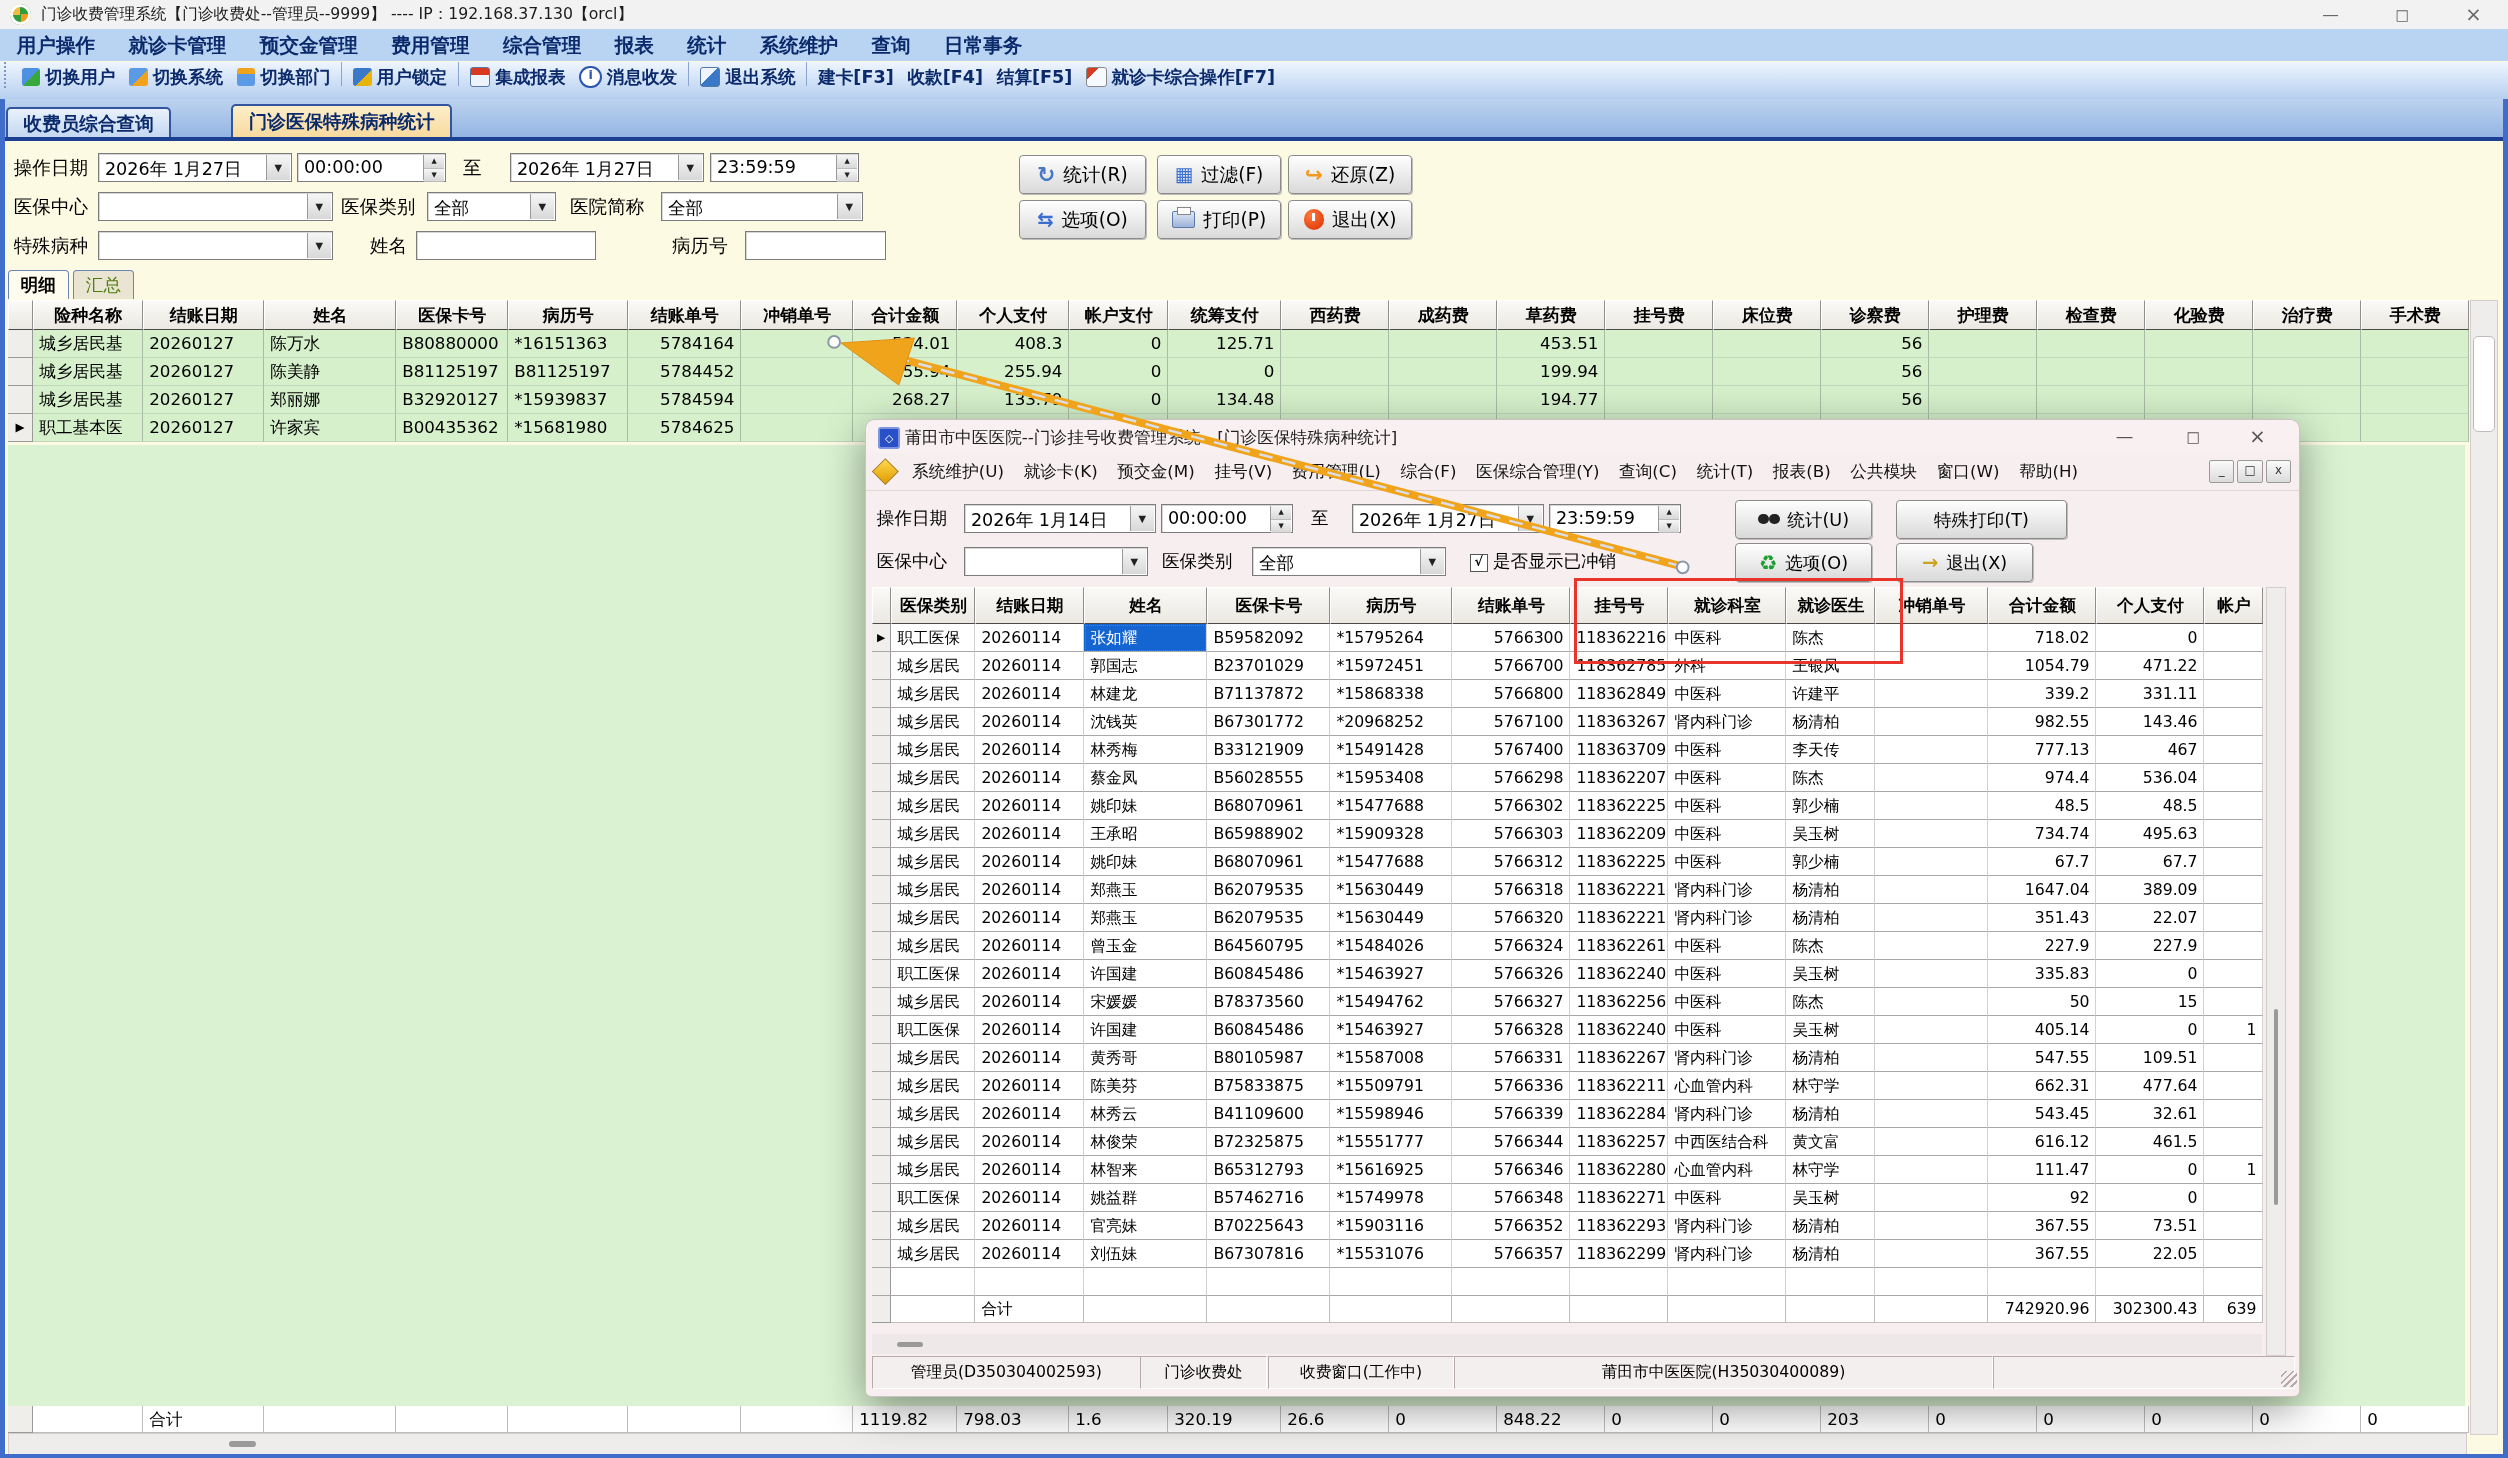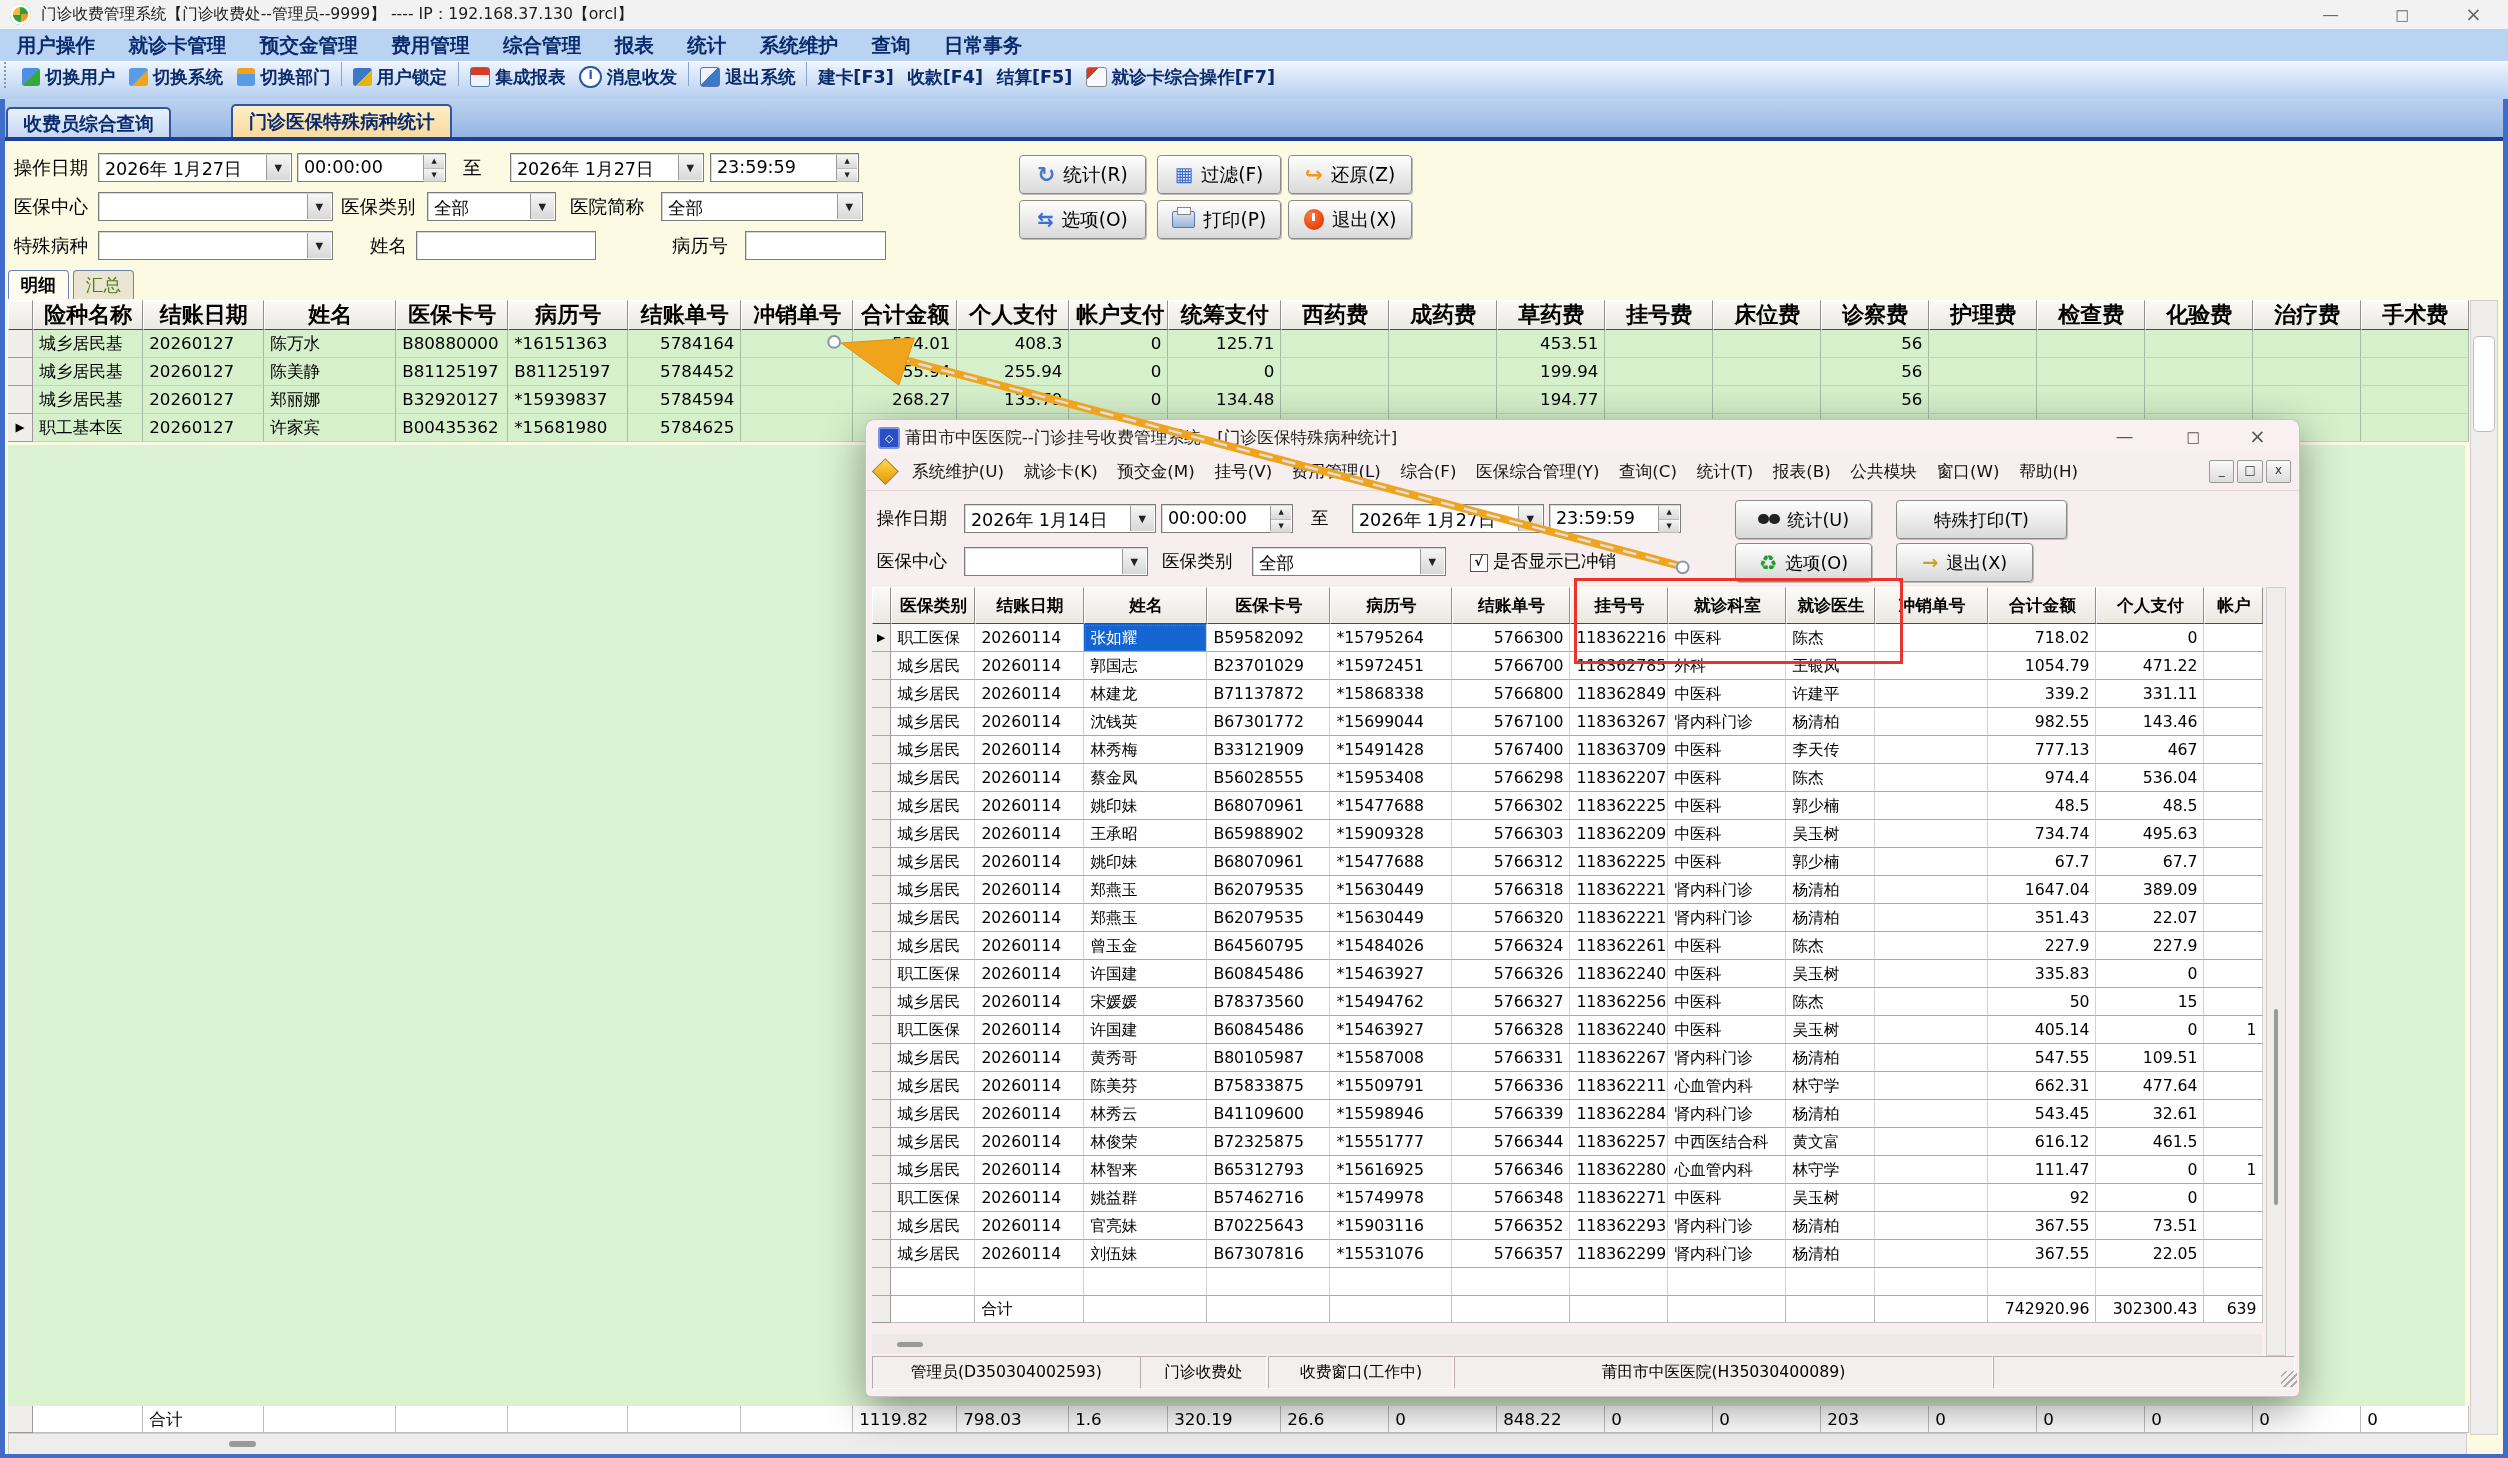--- a/index.html
+++ b/index.html
@@ -45,21 +45,21 @@
   .subtab{position:absolute;height:28px;line-height:28px;padding:0 11.8px;font-size:17.6px;border:1px solid #6b86b4;border-bottom:none;border-radius:3.9px 3.9px 0 0}
   .subtab.active{background:#fdfcee;font-weight:600}
   .subtab.inactive{background:#e9e5d2;color:#4d7c0f}
 
   
   .gridhead .tr,.gridbody .tr{display:grid;grid-template-columns:var(--cols)}
   .td{overflow:hidden;white-space:nowrap;padding:0 5.9px;box-sizing:border-box}
   .gridhead .td{background:linear-gradient(#fbfaf7,#ebe8e2);border-right:1px solid #8f8f8f;border-bottom:1px solid #4a4a4a;
                 border-top:1px solid #fff;border-left:1px solid #fff;text-align:center;font-weight:600}
   .main-grid{--cols:25.5px 110px 121px 132px 112px 120px 113px 112px 104px 112px 99px 113px 108px 108px 108px 108px 108px 108px 108px 108px 108px 108px 108px;font-size:16.7px}
-  .main-grid .gridhead .tr{height:30px}.main-grid .gridhead .td{line-height:28px;font-size:22px}
+  .main-grid .gridhead .tr{height:30px}.main-grid .gridhead .td{line-height:28px;font-size:17px}
   .main-grid .gridbody .tr{height:28px}
   .main-grid .gridbody .td{line-height:27.4px;background:#d5f0cb;border-right:1px solid #a9bca3;border-bottom:1px solid #c2d6bb}
   .main-grid .gridbody .td:first-child,.totals .td:first-child{background:#f0eeea;border-right:1px solid #9a9a9a;border-bottom:1px solid #9a9a9a;text-align:center;padding:0;font-size:11.8px}
   .main-grid .gridbody .td:nth-child(n+7){text-align:right}
   .totals .tr{display:grid;grid-template-columns:var(--cols);height:27.4px}
   .totals .td{background:#fff;border-right:1px solid #bdbdbd;border-bottom:1px solid #bdbdbd;line-height:26.5px;font-size:16.7px}
   .totals .td:nth-child(n+7){text-align:left}
 
   .dlg-grid{--cols:19.6px 84px 109px 123px 123px 122px 118px 98px 118px 89px 113px 108px 108px 59px;font-size:15.7px}
   .dlg-grid .gridhead .tr{height:37px}.dlg-grid .gridhead .td{line-height:35px;font-size:16.7px}
@@ -594,21 +594,21 @@
           <div class="td">339.2</div>
           <div class="td">331.11</div>
           <div class="td"></div>
         </div>
         <div class="tr">
           <div class="td"></div>
           <div class="td">城乡居民</div>
           <div class="td">20260114</div>
           <div class="td">沈钱英</div>
           <div class="td">B67301772</div>
-          <div class="td">*15699044</div>
+          <div class="td">*20968252</div>
           <div class="td">5767100</div>
           <div class="td">118363267</div>
           <div class="td">肾内科门诊</div>
           <div class="td">杨清柏</div>
           <div class="td"></div>
           <div class="td">982.55</div>
           <div class="td">143.46</div>
           <div class="td"></div>
         </div>
         <div class="tr">

